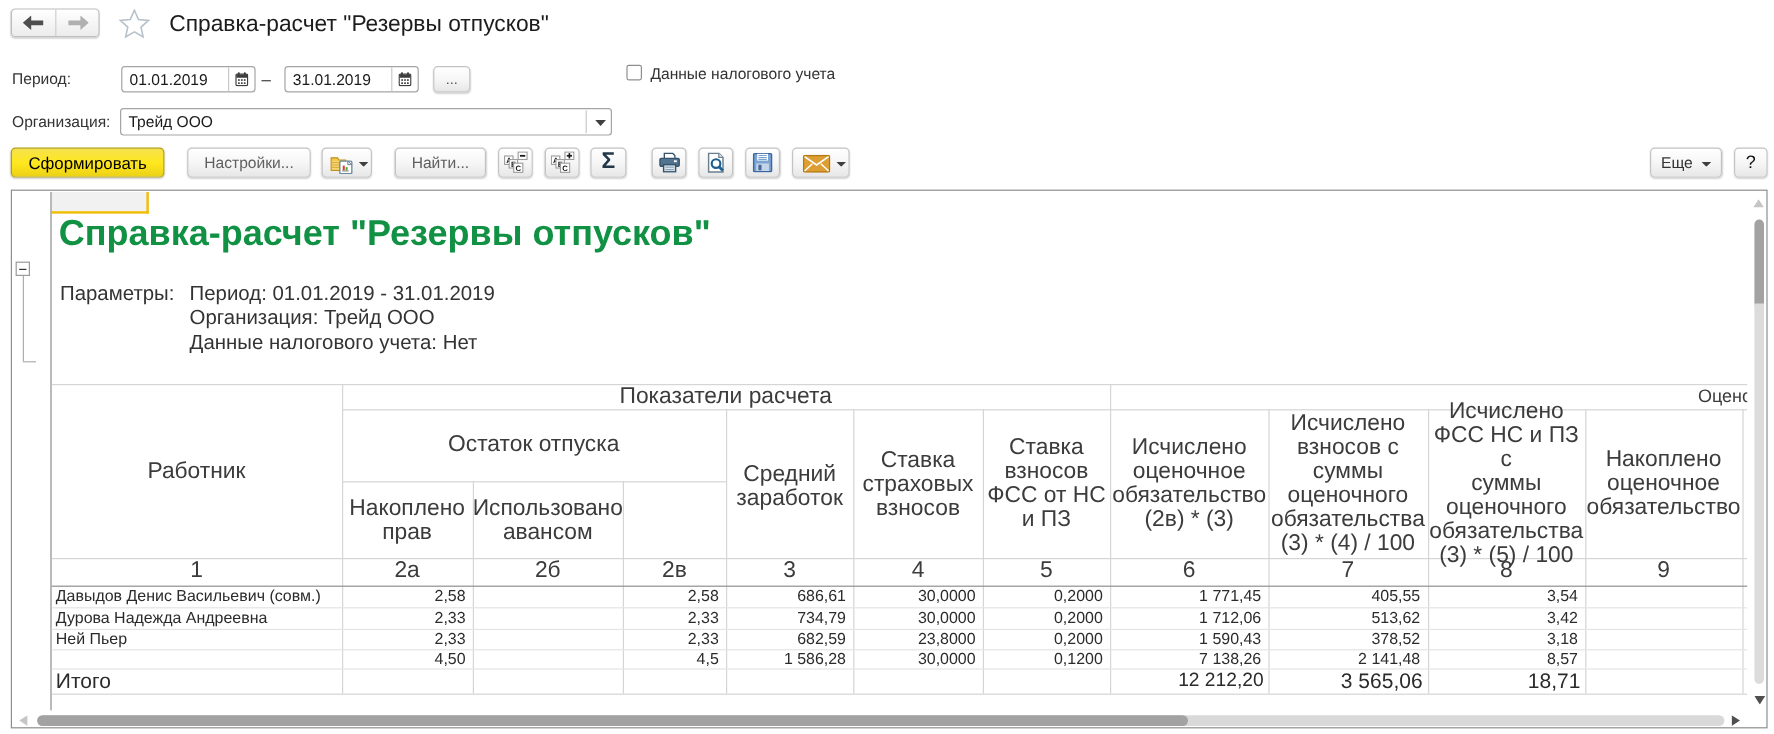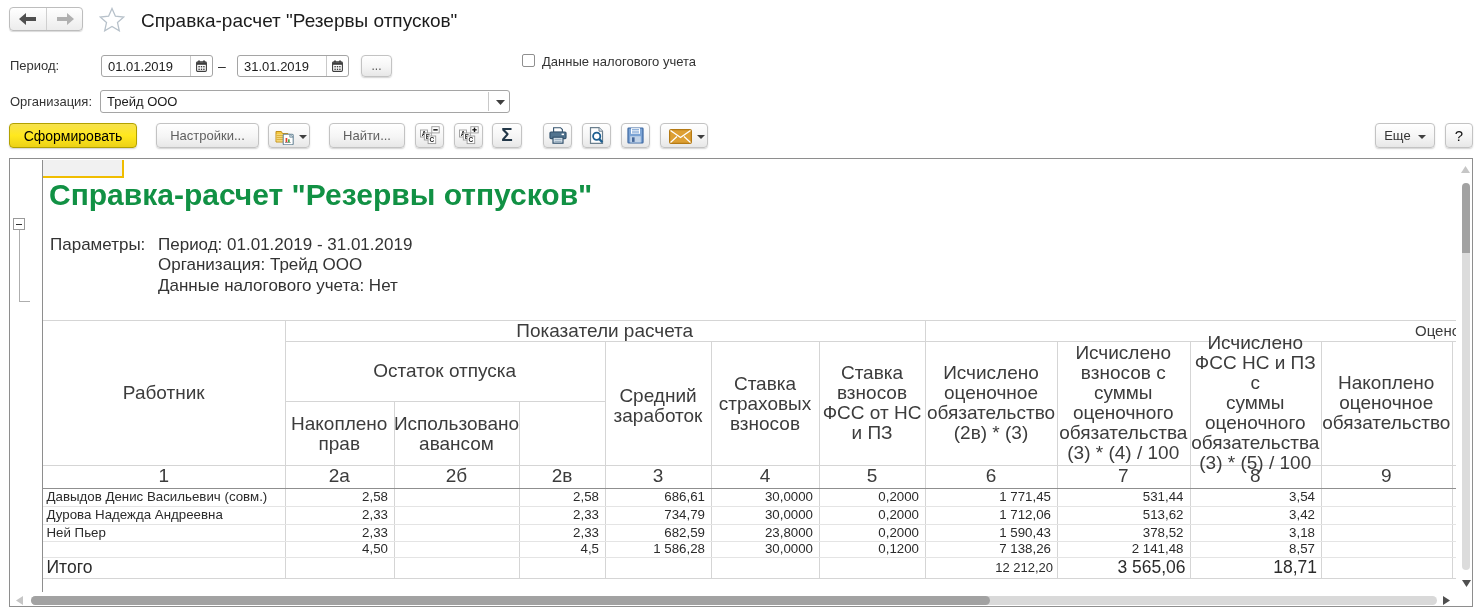--- a/index.html
+++ b/index.html
@@ -270,21 +270,21 @@
 <div class="hc" style="left:1321px;top:465px;width:130.5px;height:22.5px">
         <div>9</div>
       </div>
 <div class="dl" style="left:43px;top:487.5px;width:241.5px;height:18px">Давыдов Денис Васильевич (совм.)</div>
 <div class="dr" style="left:284.5px;top:487.5px;width:109.5px;height:18px">2,58</div>
 <div class="dr" style="left:519px;top:487.5px;width:86px;height:18px">2,58</div>
 <div class="dr" style="left:605px;top:487.5px;width:106px;height:18px">686,61</div>
 <div class="dr" style="left:711px;top:487.5px;width:108px;height:18px">30,0000</div>
 <div class="dr" style="left:819px;top:487.5px;width:106px;height:18px">0,2000</div>
 <div class="dr" style="left:925px;top:487.5px;width:132px;height:18px">1&nbsp;771,45</div>
-<div class="dr" style="left:1057px;top:487.5px;width:132.5px;height:18px">531,44</div>
+<div class="dr" style="left:1057px;top:487.5px;width:132.5px;height:18px">405,55</div>
 <div class="dr" style="left:1189.5px;top:487.5px;width:131.5px;height:18px">3,54</div>
 <div class="dl" style="left:43px;top:505.5px;width:241.5px;height:18px">Дурова Надежда Андреевна</div>
 <div class="dr" style="left:284.5px;top:505.5px;width:109.5px;height:18px">2,33</div>
 <div class="dr" style="left:519px;top:505.5px;width:86px;height:18px">2,33</div>
 <div class="dr" style="left:605px;top:505.5px;width:106px;height:18px">734,79</div>
 <div class="dr" style="left:711px;top:505.5px;width:108px;height:18px">30,0000</div>
 <div class="dr" style="left:819px;top:505.5px;width:106px;height:18px">0,2000</div>
 <div class="dr" style="left:925px;top:505.5px;width:132px;height:18px">1&nbsp;712,06</div>
 <div class="dr" style="left:1057px;top:505.5px;width:132.5px;height:18px">513,62</div>
 <div class="dr" style="left:1189.5px;top:505.5px;width:131.5px;height:18px">3,42</div>
@@ -299,21 +299,21 @@
 <div class="dr" style="left:1189.5px;top:523.5px;width:131.5px;height:17px">3,18</div>
 <div class="dr" style="left:284.5px;top:540.5px;width:109.5px;height:16.5px">4,50</div>
 <div class="dr" style="left:519px;top:540.5px;width:86px;height:16.5px">4,5</div>
 <div class="dr" style="left:605px;top:540.5px;width:106px;height:16.5px">1&nbsp;586,28</div>
 <div class="dr" style="left:711px;top:540.5px;width:108px;height:16.5px">30,0000</div>
 <div class="dr" style="left:819px;top:540.5px;width:106px;height:16.5px">0,1200</div>
 <div class="dr" style="left:925px;top:540.5px;width:132px;height:16.5px">7&nbsp;138,26</div>
 <div class="dr" style="left:1057px;top:540.5px;width:132.5px;height:16.5px">2&nbsp;141,48</div>
 <div class="dr" style="left:1189.5px;top:540.5px;width:131.5px;height:16.5px">8,57</div>
 <div class="dl" style="left:43px;top:557px;width:241.5px;height:21px;font-size:17.5px">Итого</div>
-<div class="dr" style="left:925px;top:557px;width:132px;height:21px;font-size:13px;padding-right:4px">12&nbsp;212,20</div>
+<div class="dr" style="left:925px;top:557px;width:132px;height:21px;font-size:16px;padding-right:4px">12&nbsp;212,20</div>
 <div class="dr" style="left:1057px;top:557px;width:132.5px;height:21px;font-size:17.5px;padding-right:4px">3&nbsp;565,06</div>
 <div class="dr" style="left:1189.5px;top:557px;width:131.5px;height:21px;font-size:17.5px;padding-right:4px">18,71</div>
 </div>
   </div>
 <svg class="abs" style="left:1461px;top:166px" width="9" height="7" viewBox="0 0 9 7">
     <path d="M4.5 0 L9 7 L0 7 Z" fill="#c6c6c6"></path>
   </svg>
 <div class="abs" style="left:1461.5px;top:183px;width:8px;height:74px;background:#a2a2a2;border-radius:4px"></div>
 <div class="abs" style="left:1461.5px;top:253px;width:8px;height:317px;background:#dcdcdc;border-radius:0 0 4px 4px"></div>
 <svg class="abs" style="left:1462px;top:580px" width="9" height="7" viewBox="0 0 9 7">

